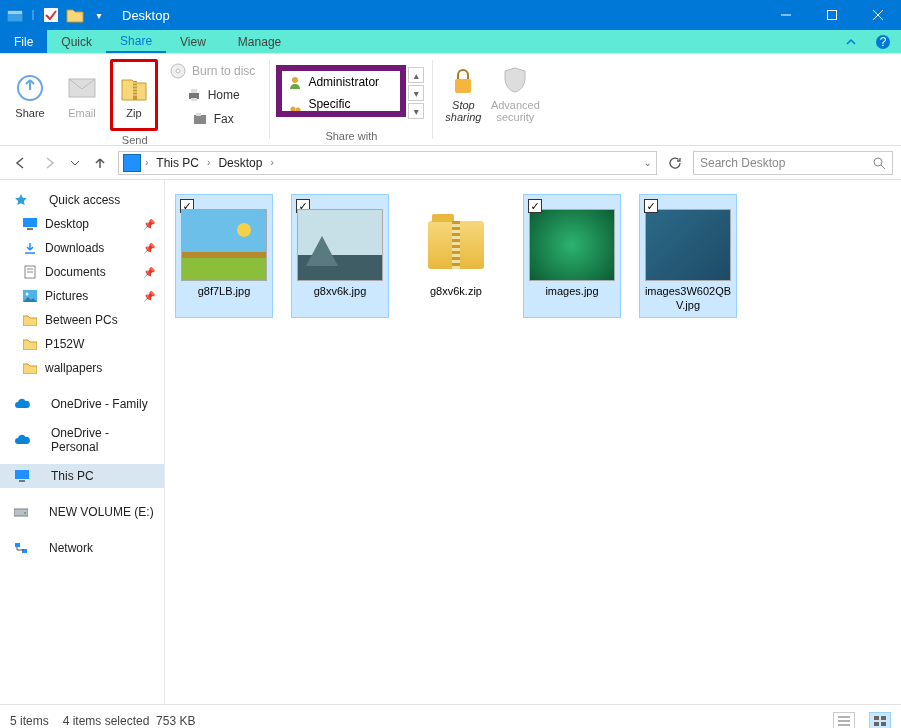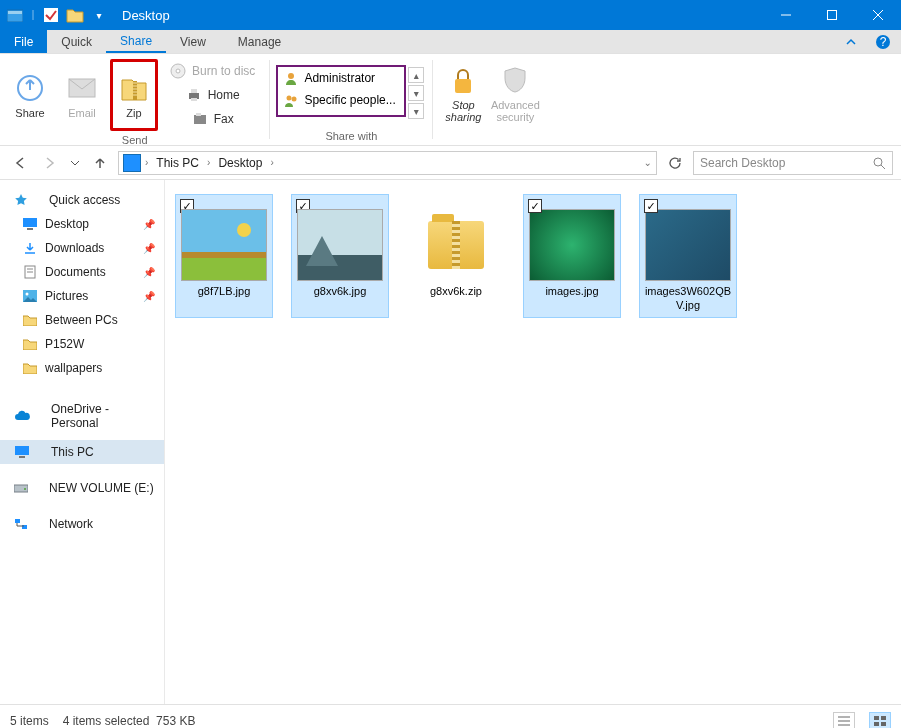--- a/index.html
+++ b/index.html
@@ -8,21 +8,21 @@
 
 .titlebar { height: 30px; background: #0078d7; display: flex; align-items: stretch; }
 .titlebar .qat { display: flex; align-items: center; padding-left: 6px; gap: 6px; }
 .titlebar .qat .qicon { width: 18px; height: 18px; display: flex; align-items: center; justify-content: center; color: #fff; }
 .titlebar .contextual { background: #fff200; color: #000; padding: 5px 10px; font-size: 12px; margin-left: 130px; display: flex; align-items: center; }
 .titlebar .title { color: #fff; padding: 0 14px; display: flex; align-items: center; font-size: 13px; }
 .titlebar .spacer { flex: 1; }
 .titlebar .winbtn { width: 46px; display: flex; align-items: center; justify-content: center; color: #fff; }
 
 
-.ribbon-tabs { height: 24px; background: #e5e5e5; display: flex; align-items: stretch; border-bottom: 1px solid #e1e1e1; }
+.ribbon-tabs { height: 24px; background: #5eead4; display: flex; align-items: stretch; border-bottom: 1px solid #e1e1e1; }
 .ribbon-tabs .file-tab { background: #0078d7; color: #fff; padding: 0 14px; display: flex; align-items: center; }
 .ribbon-tabs .tab { padding: 0 14px; display: flex; align-items: center; color: #444; }
 .ribbon-tabs .tab.active { border-bottom: 2px solid #0078d7; color: #0078d7; }
 .ribbon-tabs .manage-tab { margin-left: 4px; }
 .ribbon-tabs .rspacer { flex: 1; }
 .ribbon-tabs .collapse { padding: 0 8px; display: flex; align-items: center; color: #0078d7; }
 .ribbon-tabs .help { padding: 0 10px; display: flex; align-items: center; color: #0078d7; }
 
 
 .ribbon { height: 92px; background: #fff; border-bottom: 1px solid #e1e1e1; display: flex; }
@@ -36,21 +36,21 @@
 .big-btn .biglabel { font-size: 11px; margin-top: 3px; }
 .big-btn .ic { width: 32px; height: 32px; display: flex; align-items: center; justify-content: center; }
 
 .zip-highlight { border: 3px solid #d40000; border-radius: 2px; }
 
 .small-stack { display: flex; flex-direction: column; gap: 2px; padding: 4px 4px; }
 .small-btn { display: flex; align-items: center; gap: 6px; height: 22px; padding: 0 4px; font-size: 11px; color: #333; justify-content: center; }
 .small-btn.disabled { color: #a8a8a8; }
 .small-btn .sic { width: 16px; height: 16px; display: flex; align-items: center; justify-content: center; }
 
-.share-with-list { display: flex; flex-direction: column; border: 2px solid #701a75; width: 130px; height: 52px; overflow: hidden; }
+.share-with-list { display: flex; flex-direction: column; border: 6px solid #701a75; width: 130px; height: 52px; overflow: hidden; }
 .sw-row { display: flex; align-items: center; gap: 6px; padding: 4px 6px; font-size: 11px; }
 .sw-nav { display: flex; flex-direction: column; gap: 2px; padding: 2px; }
 .sw-nav .navb { width: 16px; height: 16px; border: 1px solid #ccc; display: flex; align-items: center; justify-content: center; font-size: 10px; color: #666; }
 
 
 .addrbar { height: 34px; background: #fff; border-bottom: 1px solid #e1e1e1; display: flex; align-items: center; padding: 0 8px; gap: 6px; }
 .addrbar .navbtn { width: 24px; height: 24px; display: flex; align-items: center; justify-content: center; color: #666; border-radius: 2px; }
 .breadcrumb { flex: 1; height: 24px; border: 1px solid #ccc; display: flex; align-items: center; padding: 0 4px; gap: 4px; }
 .breadcrumb .bcicon { width: 18px; height: 18px; background: #1e90ff; border: 1px solid #136cb2; }
 .breadcrumb .bcseg { padding: 0 4px; font-size: 12px; color: #222; }
@@ -421,20 +421,28 @@
     <div class="side-item">
       <span class="sicon">
           <svg width="14" height="12">
             <path d="M0 2h5l2 2h7v8H0z" fill="#f7d77a" stroke="#c69a2c"></path>
           </svg>
         </span>
       <span>wallpapers</span>
     </div>
 
     <div class="side-spacer"></div>
+    <div class="side-header">
+      <span class="sicon">
+          <svg width="16" height="12">
+            <path d="M4 10a3 3 0 0 1 0-6 4 4 0 0 1 7.5-1A3 3 0 0 1 13 10z" fill="#0a84d6"></path>
+          </svg>
+        </span>
+      <span>OneDrive - Family</span>
+    </div>
     <div class="side-spacer"></div>
     <div class="side-header">
       <span class="sicon">
           <svg width="16" height="12">
             <path d="M4 10a3 3 0 0 1 0-6 4 4 0 0 1 7.5-1A3 3 0 0 1 13 10z" fill="#0a84d6"></path>
           </svg>
         </span>
       <span>OneDrive - Personal</span>
     </div>
     <div class="side-spacer"></div>

